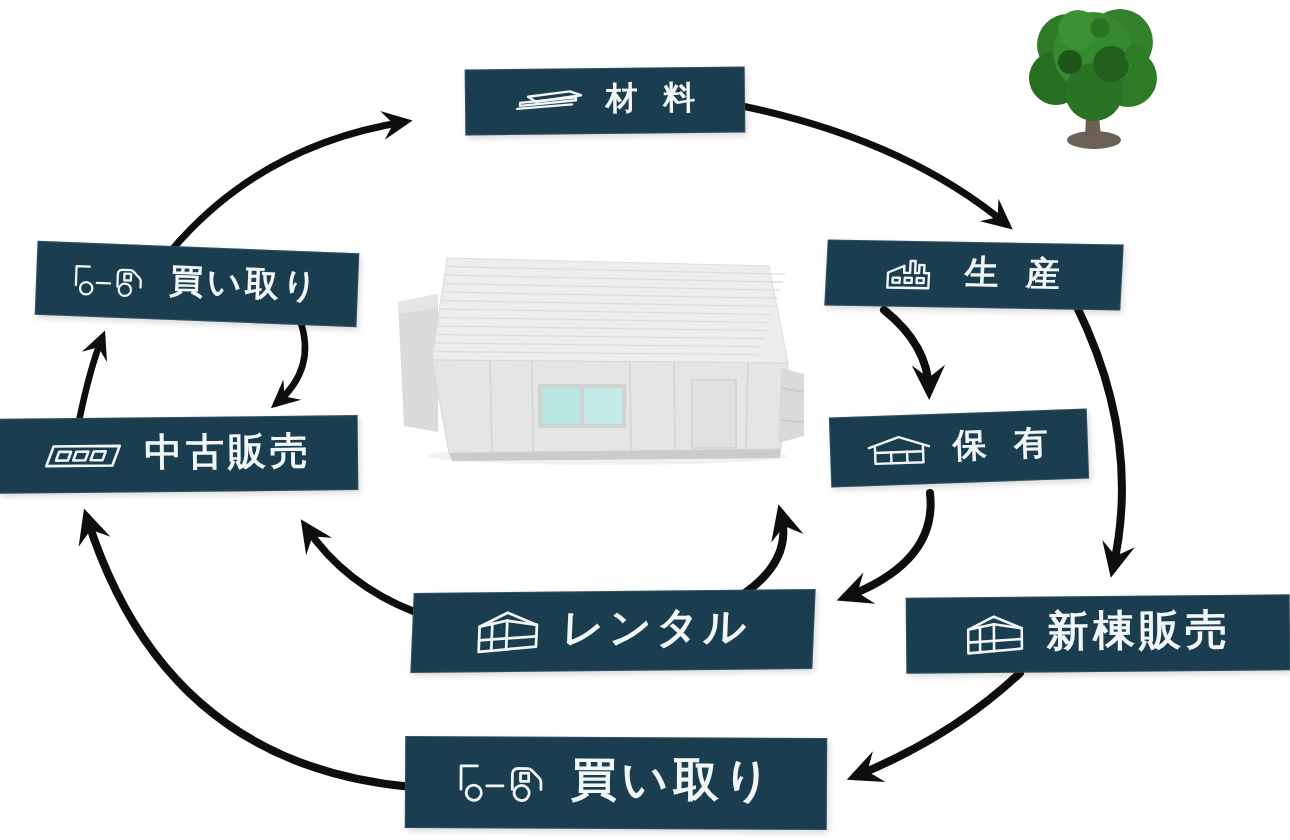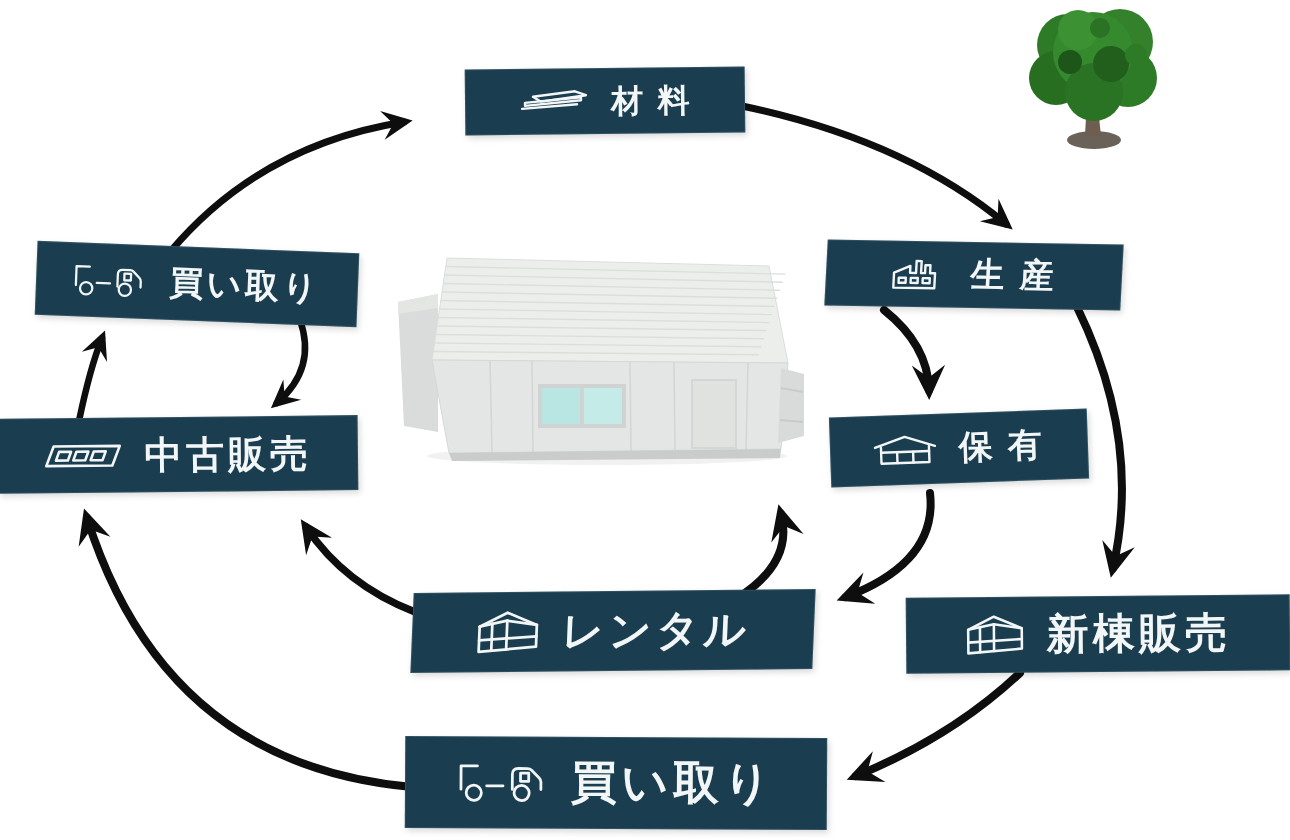--- a/index.html
+++ b/index.html
@@ -1,18 +1,18 @@
 <!DOCTYPE html>
 <html><head>
 <meta charset="utf-8">
 <style>
   html,body{margin:0;padding:0;background:#ffffff;}
   .stage{
     position:relative;width:1290px;height:840px;overflow:hidden;background:#ffffff;
-    font-family:Liberation Serif, serif;
+    font-family:Liberation Mono, monospace;
   }
   .node{
     position:absolute;display:flex;align-items:center;justify-content:center;
     gap:22px;background:#1a3e50;color:#f3f6f7;font-weight:bold;
     box-shadow:inset 0 0 0 1px rgba(255,255,255,0.10), 2px 3px 6px rgba(0,0,0,0.15);
   }
   .node .txt{white-space:nowrap;letter-spacing:0.10em;line-height:1;}
   .node svg{display:block;flex:none;}
   .ic{stroke:#f3f6f7;fill:none;stroke-width:2.4;stroke-linecap:round;stroke-linejoin:round;}
   .arrows{position:absolute;left:0;top:0;width:1290px;height:840px;pointer-events:none;}

